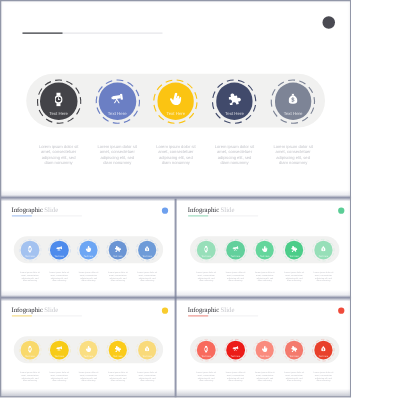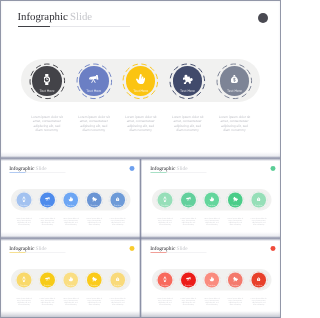--- a/index.html
+++ b/index.html
@@ -44,21 +44,20 @@
   .divider.v1{left:139px;top:159px;width:3px;height:159px;
     background:linear-gradient(to right, rgba(255,255,255,0) 0%, rgba(120,126,152,.85) 50%, rgba(255,255,255,0) 100%);}
 </style>
 </head>
 <body>
 
 <div class="page">
   <div id="stage">
       <div style="position: absolute; left: 1px; top: 1px; width: 279px; height: 152px; overflow: hidden; background: rgb(255, 255, 255);">
         <div class="slide" style="width: 279px; height: 152px;">
-          <div class="title" style="left:16.4px;top:9.9px;font-size:10.8px;line-height:12.42px;"><span class="t-strong">Infographic</span><span style="display:inline-block;width:2.2px"></span><span class="t-light">Slide</span></div>
           <div class="rule rule-light" style="left:16.6px;top:25px;width:112.4px;"></div>
           <div class="rule rule-strong" style="left:16.6px;top:25px;width:32.6px;background:#3f4045;"></div>
           <div class="dot" style="left:256.85px;top:12.05px;width:9.9px;height:9.9px;background:#4a4a52;"></div>
           <div class="pill" style="left:20px;top:57.5px;width:239px;height:43px;"></div>
           <svg class="dash" width="38.6" height="38.6" style="left:26.599999999999998px;top:60.7px;overflow:visible;opacity:1">
             <circle cx="19.3" cy="19.3" r="17.3" fill="none" stroke="#434348" stroke-width="0.9" stroke-dasharray="5.43 3.62" transform="rotate(-12 19.3 19.3)"></circle>
           </svg>
           <div class="node" style="left:31.099999999999998px;top:65.2px;width:29.6px;height:29.6px;background:#434348;"></div>
           <div class="icw" style="left:31.099999999999998px;top:72.64999999999999px;width:29.6px;height:11.3px;">
             <svg class="ic" width="5.555833333333333" height="11.3" viewBox="0 0 11.8 24" fill="#ffffff" style="display:block">

